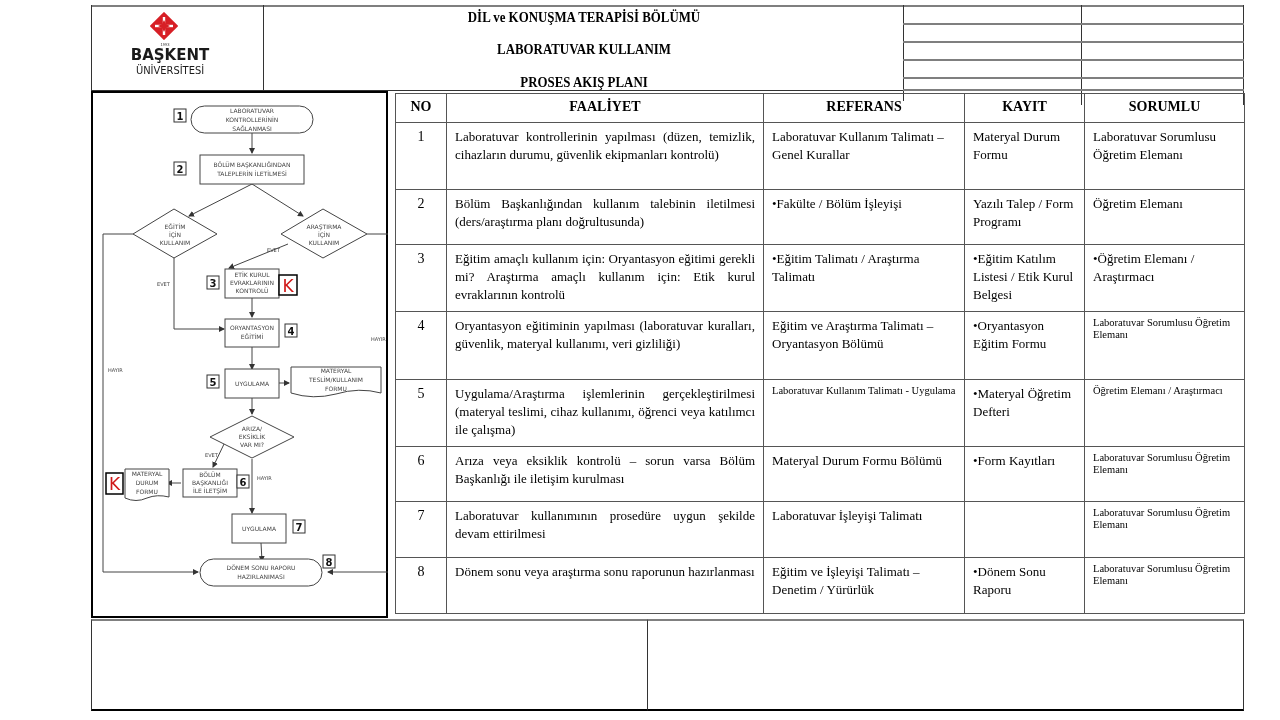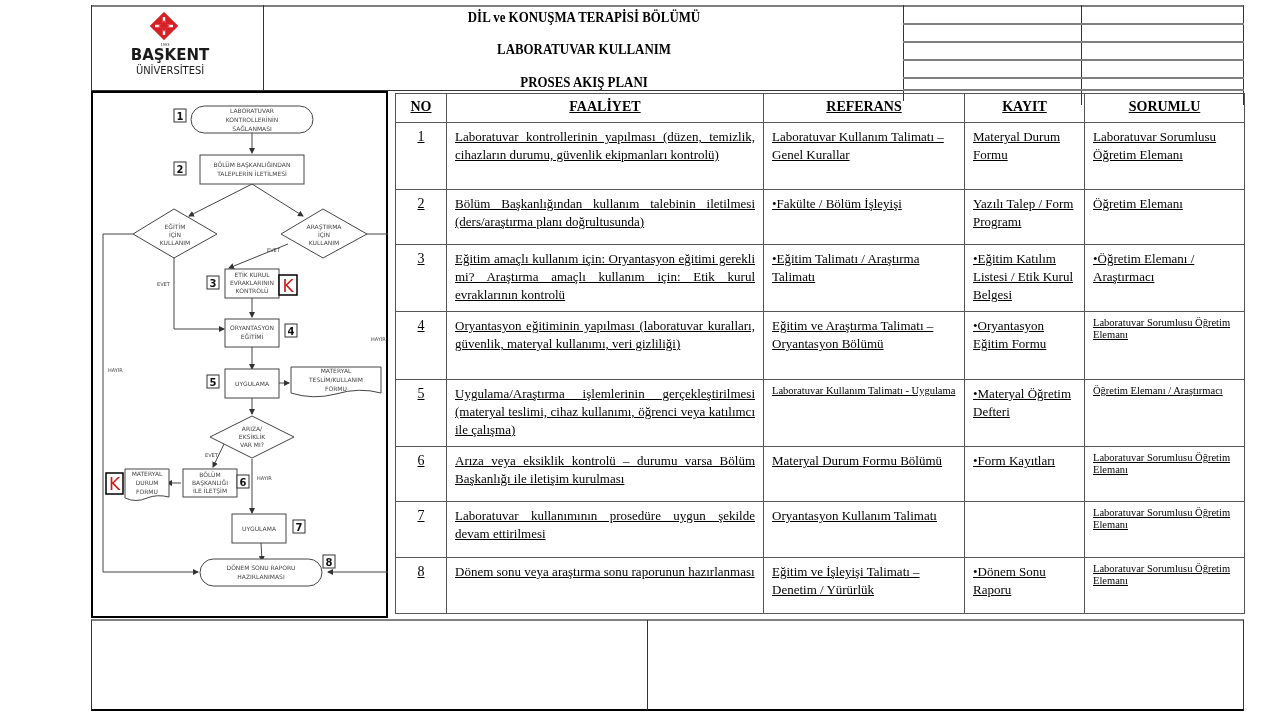--- a/index.html
+++ b/index.html
@@ -15,21 +15,21 @@
   .logo-sub { left:130px; top:64px; width:80px; text-align:center; font-family:"DejaVu Sans", sans-serif; font-size:11px; color:#1a1a1a; transform:scaleX(0.9); }
   .title-line { left:264px; width:640px; text-align:center; font-weight:bold; font-size:14px; transform:scaleX(0.92); }
   
   #flow-panel { left:91px; top:91px; width:297px; height:527px; border:2px solid #000; box-sizing:border-box; }
   #flow-svg { position:absolute; left:91px; top:91px; }
   .flow-text { font-family:"DejaVu Sans", sans-serif; font-size:6px; fill:#444; text-anchor:middle; }
   .flow-label { font-family:"DejaVu Sans", sans-serif; font-size:5px; fill:#444; }
   .flow-num { font-family:"DejaVu Sans", sans-serif; font-size:10px; font-weight:bold; fill:#111; text-anchor:middle; }
   .k-mark { font-family:"DejaVu Sans", sans-serif; font-size:17px; fill:#d01818; text-anchor:middle; }
   
-  table#process-table { position:absolute; left:395px; top:93px; width:849px; border-collapse:collapse; table-layout:fixed;text-decoration:underline; }
+  table#process-table { position:absolute; left:395px; top:93px; width:849px; border-collapse:collapse; table-layout:fixed; }
   #process-table th, #process-table td { border:1px solid #555; vertical-align:top; font-size:13px; line-height:18px; padding:5px 8px 6px 8px; }
   #process-table th { font-weight:bold; text-align:center; padding:4px 4px; height:20px; font-size:14px; }
   #process-table td.no { text-align:center; font-size:14px; }
   #process-table td.just { text-align:justify; text-align-last:left; }
   #process-table td.small { font-size:10.5px; line-height:12px; }
   
   #footer-left { left:91px; top:619px; width:556px; height:92px; border-top:2px solid #808080; border-bottom:2px solid #000; border-left:1px solid #333; box-sizing:border-box; }
   #footer-right { left:647px; top:619px; width:597px; height:92px; border-top:2px solid #808080; border-bottom:2px solid #000; border-left:1px solid #333; border-right:1px solid #333; box-sizing:border-box; }
 </style>
 </head>
@@ -230,29 +230,29 @@
     </tr>
     <tr style="height:67px;">
       <td class="no">5</td>
       <td class="just">Uygulama/Araştırma işlemlerinin gerçekleştirilmesi (materyal teslimi, cihaz kullanımı, öğrenci veya katılımcı ile çalışma)</td>
       <td class="small">Laboratuvar Kullanım Talimatı - Uygulama</td>
       <td>•Materyal Öğretim Defteri</td>
       <td class="small">Öğretim Elemanı / Araştırmacı</td>
     </tr>
     <tr style="height:55px;">
       <td class="no">6</td>
-      <td class="just">Arıza veya eksiklik kontrolü – durumu varsa Bölüm Başkanlığı ile iletişim kurulması</td>
+      <td class="just">Arıza veya eksiklik kontrolü – sorun varsa Bölüm Başkanlığı ile iletişim kurulması</td>
       <td>Materyal Durum Formu Bölümü</td>
       <td>•Form Kayıtları</td>
       <td class="small">Laboratuvar Sorumlusu Öğretim Elemanı</td>
     </tr>
     <tr style="height:56px;">
       <td class="no">7</td>
       <td class="just">Laboratuvar kullanımının prosedüre uygun şekilde devam ettirilmesi</td>
-      <td>Oryantasyon Kullanım Talimatı</td>
+      <td>Laboratuvar İşleyişi Talimatı</td>
       <td></td>
       <td class="small">Laboratuvar Sorumlusu Öğretim Elemanı</td>
     </tr>
     <tr style="height:56px;">
       <td class="no">8</td>
       <td class="just">Dönem sonu veya araştırma sonu raporunun hazırlanması</td>
       <td>Eğitim ve İşleyişi Talimatı – Denetim / Yürürlük</td>
       <td>•Dönem Sonu Raporu</td>
       <td class="small">Laboratuvar Sorumlusu Öğretim Elemanı</td>
     </tr>

